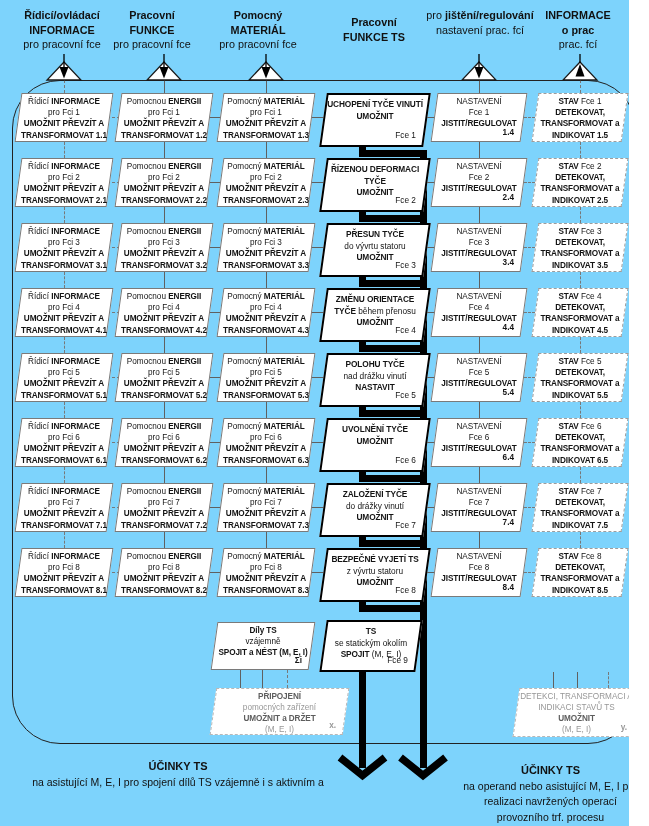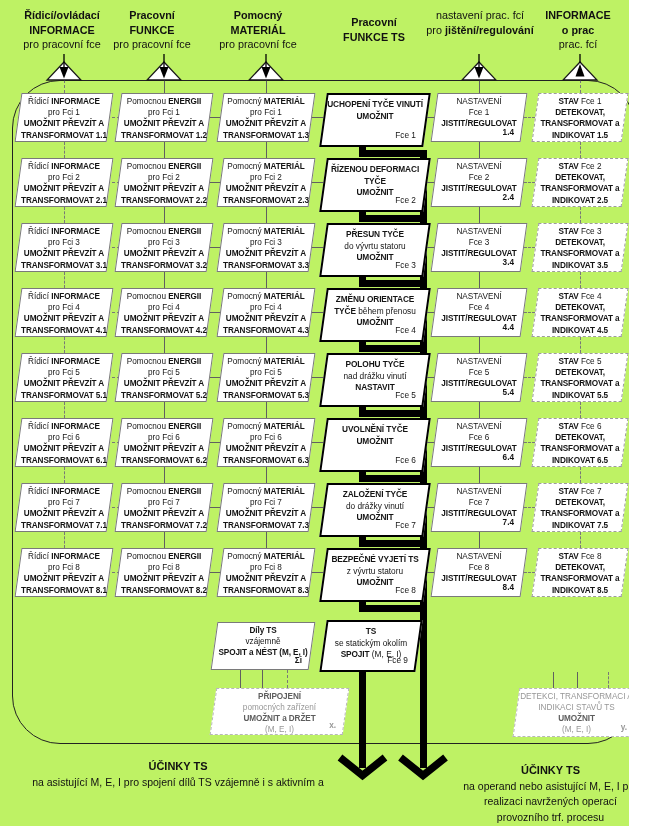--- a/index.html
+++ b/index.html
@@ -1,16 +1,16 @@
 <!DOCTYPE html>
 <html><head>
 <meta charset="utf-8">
 <style>
   html,body{margin:0;padding:0;background:#fff;}
-  #canvas{position:relative;width:629px;height:826px;background:#bef264;
+  #canvas{position:relative;width:629px;height:826px;background:#7dd3fc;
           font-family:"Liberation Sans",sans-serif;color:#141414;overflow:hidden;}
   
   .boundary{position:absolute;border:1.5px solid #222;border-radius:48px;background:transparent;z-index:0;}
   
   .hl{position:absolute;height:0;border-top:1px solid #606060;z-index:1;}
   .hl.d{border-top:1px dashed #787878;}
   .vl{position:absolute;width:0;border-left:1px solid #606060;z-index:1;}
   .vl.d{border-left:1px dashed #787878;}
   
   .tk{position:absolute;background:#000;z-index:2;}
@@ -52,22 +52,22 @@
     <div class="hdr" style="left: 183px; top: 8px; width: 150px;">
       <div class="ln"><b>Pomocný</b></div>
       <div class="ln"><b>MATERIÁL</b></div>
       <div class="ln">pro pracovní fce</div>
     </div>
     <div class="hdr" style="left: 299px; top: 15px; width: 150px;">
       <div class="ln"><b>Pracovní</b></div>
       <div class="ln"><b>FUNKCE TS</b></div>
     </div>
     <div class="hdr" style="left: 405px; top: 8px; width: 150px;">
+      <div class="ln">pro <b>jištění/regulování</b></div>
       <div class="ln">nastavení prac. fcí</div>
-      <div class="ln">pro <b>jištění/regulování</b></div>
     </div>
     <div class="hdr" style="left: 503px; top: 8px; width: 150px;">
       <div class="ln"><b>INFORMACE</b></div>
       <div class="ln"><b>o prac</b></div>
       <div class="ln">prac. fcí</div>
     </div>
     <div class="tk" style="left: 419.5px; top: 150px; width: 7px; height: 618px;"></div>
     <div class="tk" style="left: 359px; top: 145px; width: 7px; height: 12px;"></div>
     <div class="tk" style="left: 359px; top: 150px; width: 68px; height: 7px;"></div>
     <div class="tk" style="left: 359px; top: 210px; width: 7px; height: 12px;"></div>

